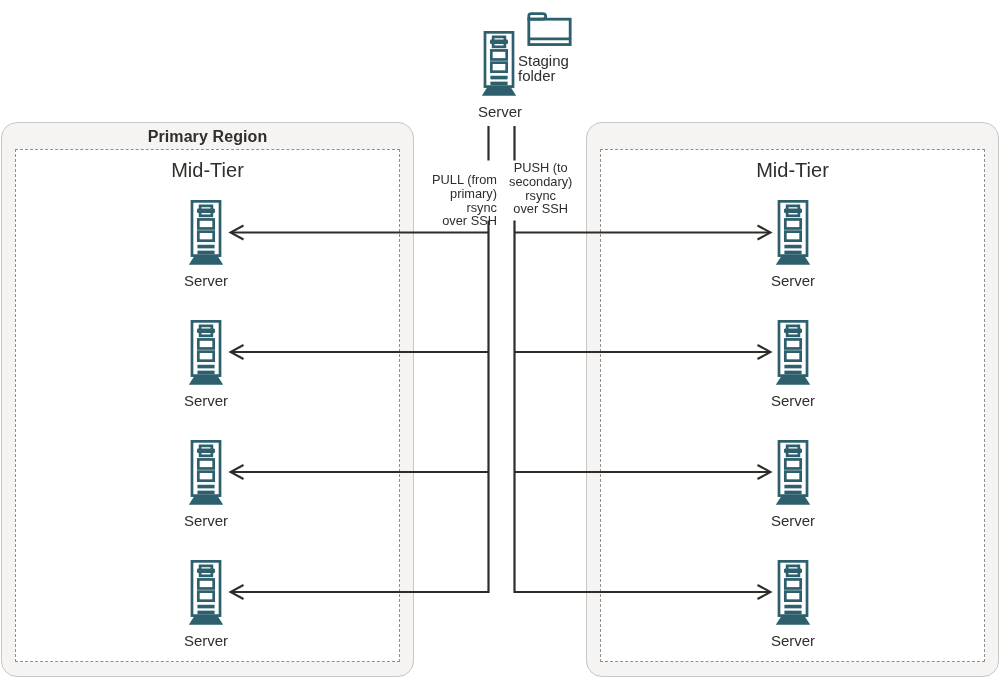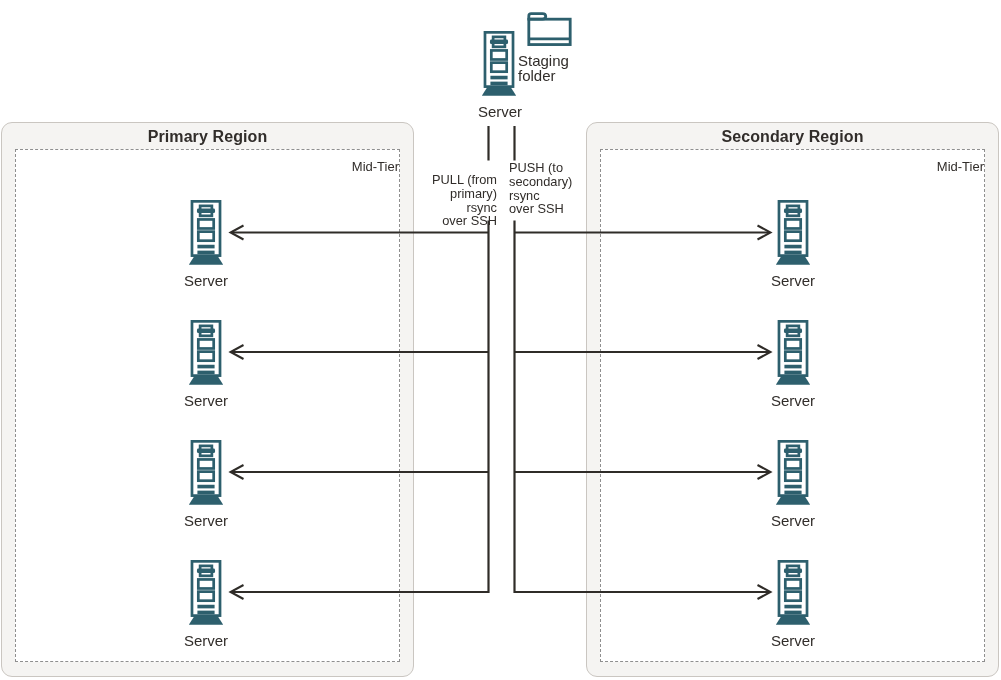--- a/index.html
+++ b/index.html
@@ -9,46 +9,46 @@
     --region-fill:#f5f4f2;
     --region-border:#cac6c1;
     --dash-border:#8f8f8f;
   }
   *{margin:0;padding:0;box-sizing:border-box;}
   body{background:#fff;font-family:"Liberation Sans", "DejaVu Sans", sans-serif;color:var(--text);}
   .canvas{position:relative;width:1001px;height:680px;background:#fff;overflow:hidden;}
 
   
   .region{position:absolute;top:122px;width:413px;height:555px;background:var(--region-fill);
-          border:1.5px solid var(--region-border);border-radius:11px;}
+          border:1.5px solid var(--region-border);border-radius:16px;}
   .region.primary{left:1px;}
   .region.secondary{left:586px;}
   .region-title{position:absolute;top:5px;left:0;width:100%;text-align:center;
                 font-size:16px;font-weight:bold;letter-spacing:.1px;}
   .midtier{position:absolute;left:13px;top:26px;width:385px;height:513px;background:#fff;
            border:1px dashed var(--dash-border);}
-  .tier-label{position:absolute;top:9px;left:0;width:100%;text-align:right;font-size:13px;}
+  .tier-label{position:absolute;top:9px;left:0;width:100%;text-align:center;font-size:20px;}
 
   
   .server-unit{position:absolute;width:70px;z-index:4;}
   .server-unit svg{display:block;margin:0 auto;}
   .unit-label{margin-top:6px;text-align:center;font-size:15px;}
 
   
   .top-cluster{position:absolute;left:0;top:0;width:100%;height:120px;z-index:4;}
   .top-server-icon{position:absolute;left:479px;top:31px;}
   .top-server-label{position:absolute;left:469px;top:103px;width:62px;text-align:center;font-size:15px;}
   .folder-icon{position:absolute;left:526px;top:11px;}
   .staging-label{position:absolute;left:518px;top:53px;width:64px;text-align:left;
                  font-size:15px;line-height:15px;}
 
   
   .flow-label{position:absolute;top:161px;font-size:12.8px;line-height:13.8px;z-index:5;}
   .flow-label.pull{right:504px;text-align:right;margin-top:12px;}
-  .flow-label.push{left:509px;text-align:left;}
+  .flow-label.push{left:509px;text-align:center;}
 
   
   .overlay{position:absolute;left:0;top:0;z-index:3;pointer-events:none;}
   .shaft{stroke:var(--line);stroke-width:2.2;fill:none;}
   .chev{stroke:var(--line);stroke-width:2;fill:none;}
 
   .teal-icon{color:var(--icon);}
 </style>
 </head>
 <body>
@@ -76,21 +76,20 @@
   </svg>
 
   <div class="region primary">
     <div class="region-title">Primary Region</div>
     <div class="midtier">
       <div class="tier-label">Mid-Tier</div>
     </div>
   </div>
 
   <div class="region secondary">
-    <div class="region-title">Secondary Region</div>
     <div class="midtier">
       <div class="tier-label">Mid-Tier</div>
     </div>
   </div>
 
   <svg class="overlay" width="1001" height="680">
     <g>
       <line class="shaft" x1="488.5" y1="126" x2="488.5" y2="160.5"></line>
       <line class="shaft" x1="488.5" y1="220.5" x2="488.5" y2="593"></line>
     </g>

